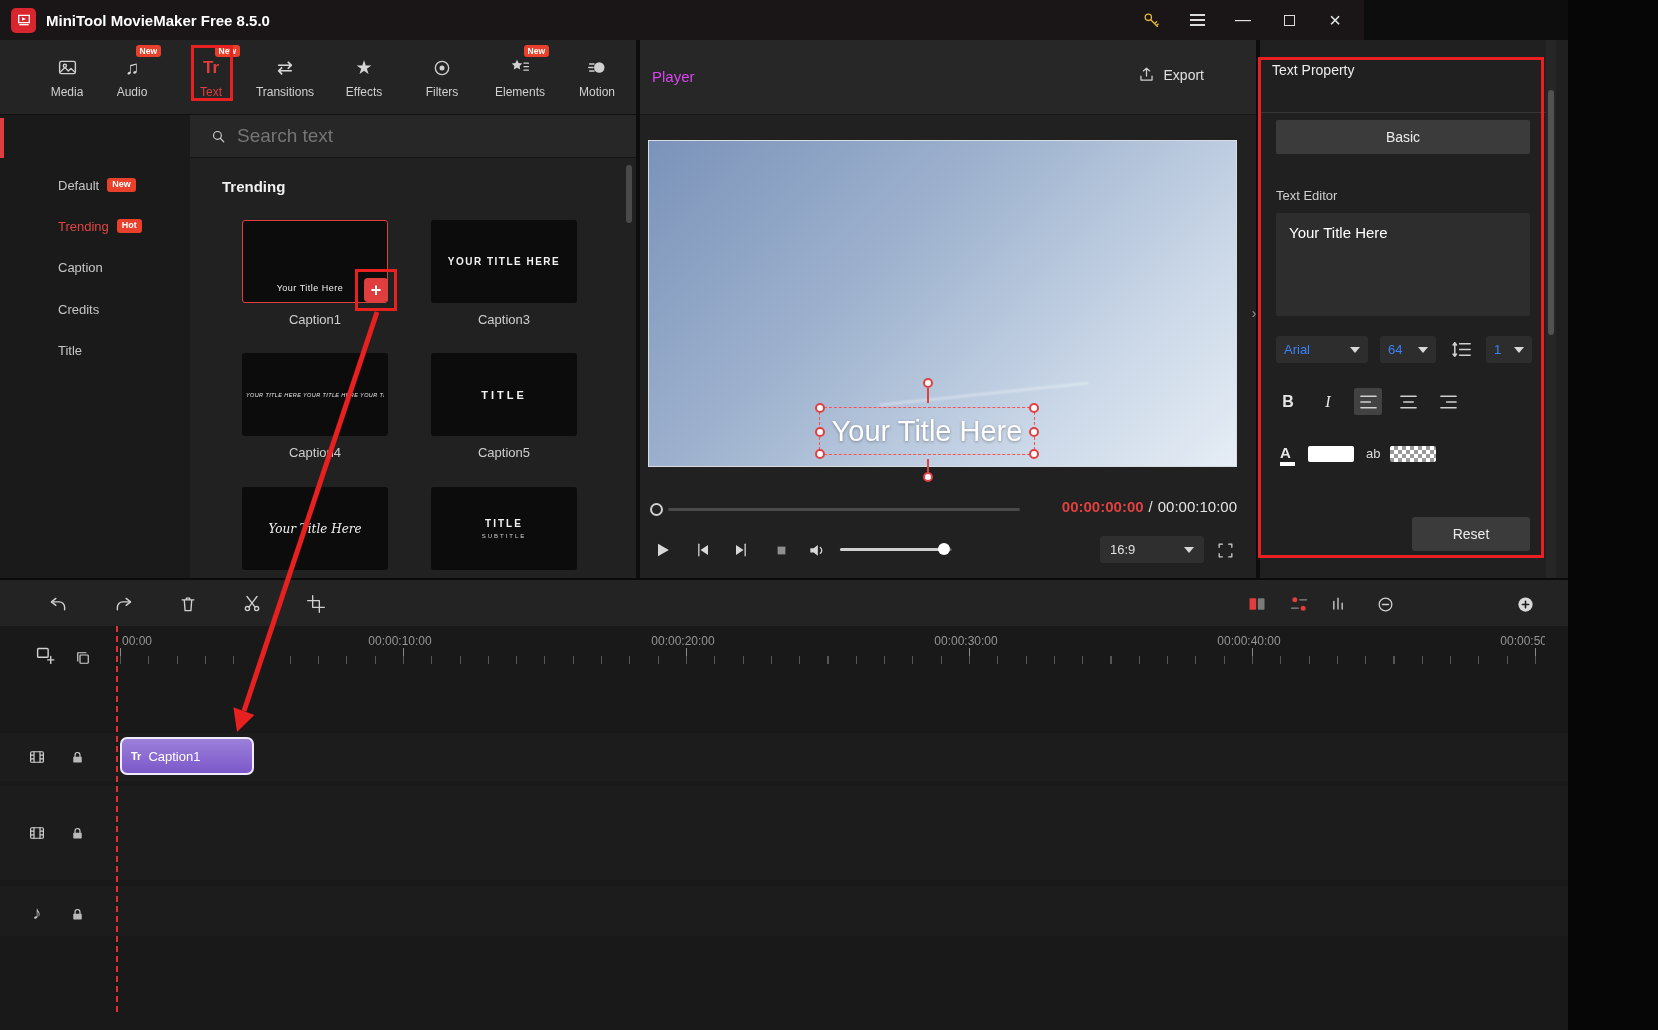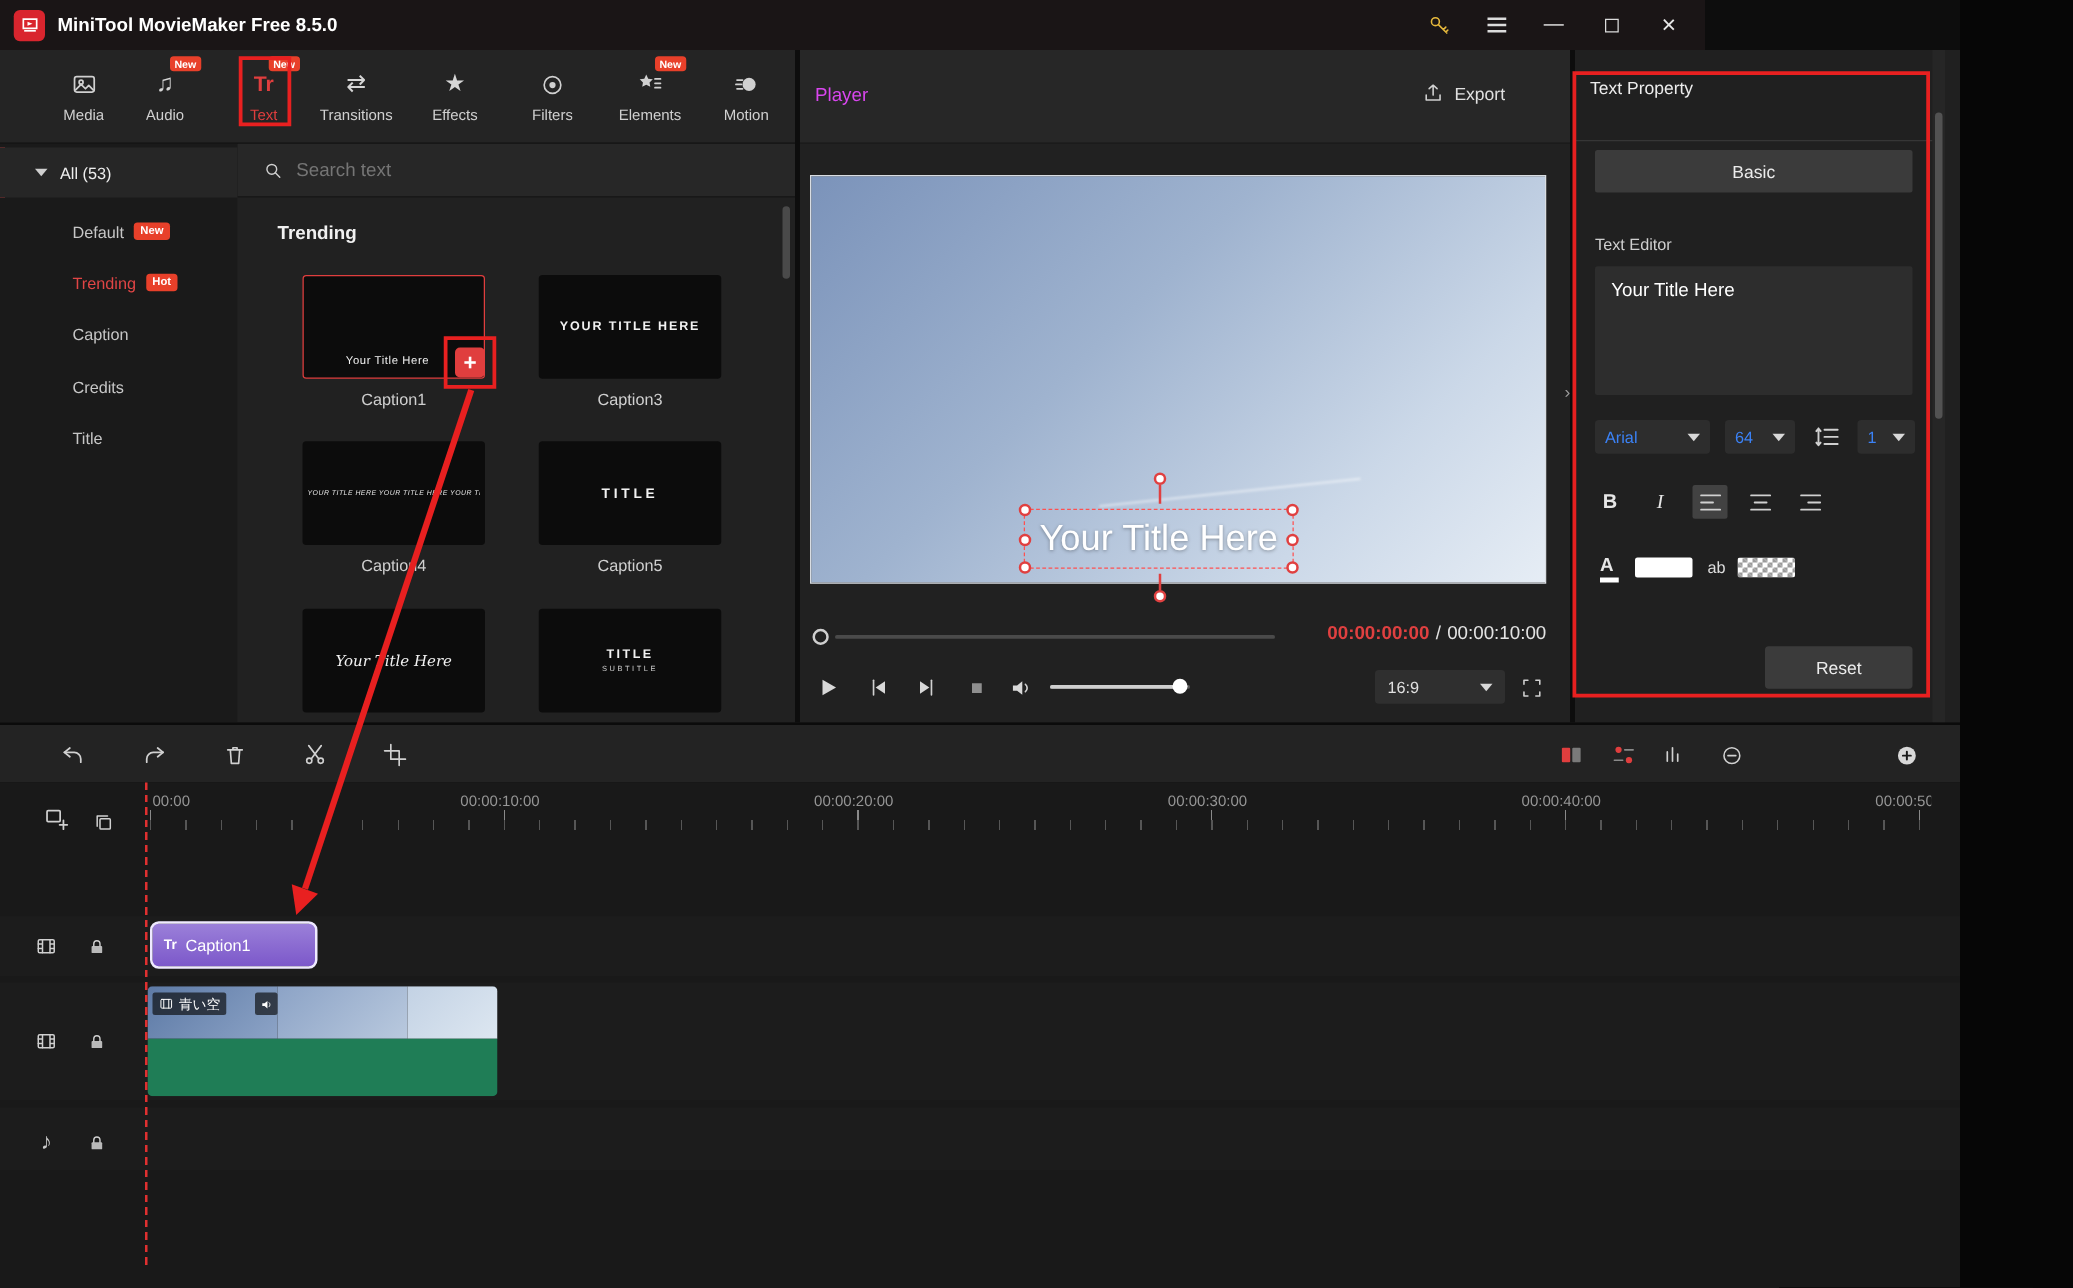--- a/index.html
+++ b/index.html
@@ -39,21 +39,21 @@
 
   
   .all-row{position:absolute;left:0;top:3px;width:190px;height:40px;background:#262626;display:flex;align-items:center;padding-left:28px;gap:10px;font-size:13px;color:#eee}
   .all-bar{position:absolute;left:0;top:3px;width:4px;height:40px;background:#e03e3e}
   .tri-down{width:0;height:0;border-left:5px solid transparent;border-right:5px solid transparent;border-top:6px solid #cfcfcf}
   .sitem{position:absolute;left:0;width:190px;height:30px;display:flex;align-items:center;padding-left:58px;gap:8px;font-size:13px;color:#c6c6c6;cursor:default}
   .sitem.hot{color:#e04545}
 
   
   .search-row{position:absolute;left:0;top:0;width:446px;height:43px;background:#272727;border-bottom:1px solid #141414;display:flex;align-items:center}
-  .search-input{background:transparent;border:none;outline:none;color:#fca5a5;font-size:15px;width:160px;margin-left:10px;font-family:inherit}
+  .search-input{background:transparent;border:none;outline:none;color:#fca5a5;font-size:19px;width:160px;margin-left:10px;font-family:inherit}
   .yt-link{position:absolute;right:22px;top:0;height:43px;display:flex;align-items:center;gap:8px;font-size:13px;color:#d8d8d8;cursor:default}
   .section-title{position:absolute;left:32px;top:63px;font-size:15px;font-weight:700;color:#f0f0f0}
   .card{position:absolute;width:146px;height:83px;background:#0c0c0c;border-radius:3px;overflow:hidden;cursor:default}
   .card.hl{border:1px solid #e03e3e}
   .clabel{position:absolute;width:146px;text-align:center;font-size:13px;color:#cfcfcf}
   .prev-cap1{position:absolute;left:12px;bottom:9px;width:110px;text-align:center;font-size:9px;color:#f2f2f2;letter-spacing:.5px}
   .prev-center{position:absolute;left:0;top:0;width:100%;height:100%;display:flex;flex-direction:column;align-items:center;justify-content:center;gap:4px}
   .prev-cap3{font-size:10px;font-weight:700;letter-spacing:1.5px;color:#f2f2f2}
   .prev-cap4{font-size:5.5px;font-style:italic;letter-spacing:.4px;color:#e8e8e8;white-space:nowrap;max-width:138px;overflow:hidden}
   .prev-cap5{font-size:11px;font-weight:700;letter-spacing:3px;color:#f2f2f2}
@@ -217,24 +217,20 @@
               <circle cx="14" cy="12" r="6" fill="#d0d0d0" stroke="none"></circle>
               <path d="M3 8h5M2 12h5M3 16h5"></path>
             </svg>
         </span>
         <span class="tlabel">Motion</span>
       </div>
     </div>
 
     <div id="sidebar">
       <div class="all-bar"></div>
-      <div class="all-row">
-        <span class="tri-down"></span>
-        <span>All (53)</span>
-      </div>
       <div class="sitem" style="top:55px">
         <span>Default</span>
         <span class="inline-badge">New</span>
       </div>
       <div class="sitem hot" style="top:96px">
         <span>Trending</span>
         <span class="inline-badge">Hot</span>
       </div>
       <div class="sitem" style="top:137px">
         <span>Caption</span>
@@ -566,39 +562,20 @@
           <rect x="6" y="11" width="12" height="8" rx="1" fill="#b9b9b9" stroke="none"></rect>
           <path d="M8.5 11V8.5a3.5 3.5 0 017 0V11"></path>
         </svg>
     </div>
 
     <div class="caption-clip">
       <span class="ttr">Tr</span>
       <span class="clbl">Caption1</span>
     </div>
 
-    <div class="video-clip">
-      <div class="thumb" style="left:0;width:104px;background:linear-gradient(135deg,#5d7aa6,#8ca3c6)"></div>
-      <div class="thumb" style="left:104px;width:104px;background:linear-gradient(135deg,#8ca3c6,#b9c9de)"></div>
-      <div class="thumb" style="left:208px;width:72px;background:linear-gradient(135deg,#c3d2e4,#dde7f1)"></div>
-      <div class="vc-chip" style="left:4px">
-        <svg class="ic" width="12" height="12" viewBox="0 0 24 24" style="stroke:#fff">
-            <rect x="3.5" y="5" width="17" height="14" rx="1.5"></rect>
-            <path d="M8 5v14M16 5v14"></path>
-          </svg>
-        <span>青い空</span>
-      </div>
-      <div class="vc-chip" style="left:86px;width:18px;justify-content:center;padding:0">
-        <svg width="11" height="11" viewBox="0 0 24 24">
-            <path d="M4 10v5h4l5 4V6L8 10H4z" fill="#fff"></path>
-            <path d="M16 9a4.5 4.5 0 010 7" stroke="#fff" stroke-width="1.6" fill="none" stroke-linecap="round"></path>
-          </svg>
-      </div>
-      <div class="audio-part"></div>
-    </div>
 
     <div class="playhead"></div>
   </div>
 
 </div>
 
 <div class="anno" style="left:191px;top:45px;width:42px;height:56px"></div>
 <div class="anno" style="left:355px;top:269px;width:42px;height:42px"></div>
 <div class="anno" style="left:1258px;top:57px;width:286px;height:501px"></div>
 <svg id="arrow-svg" width="1658" height="1030">

